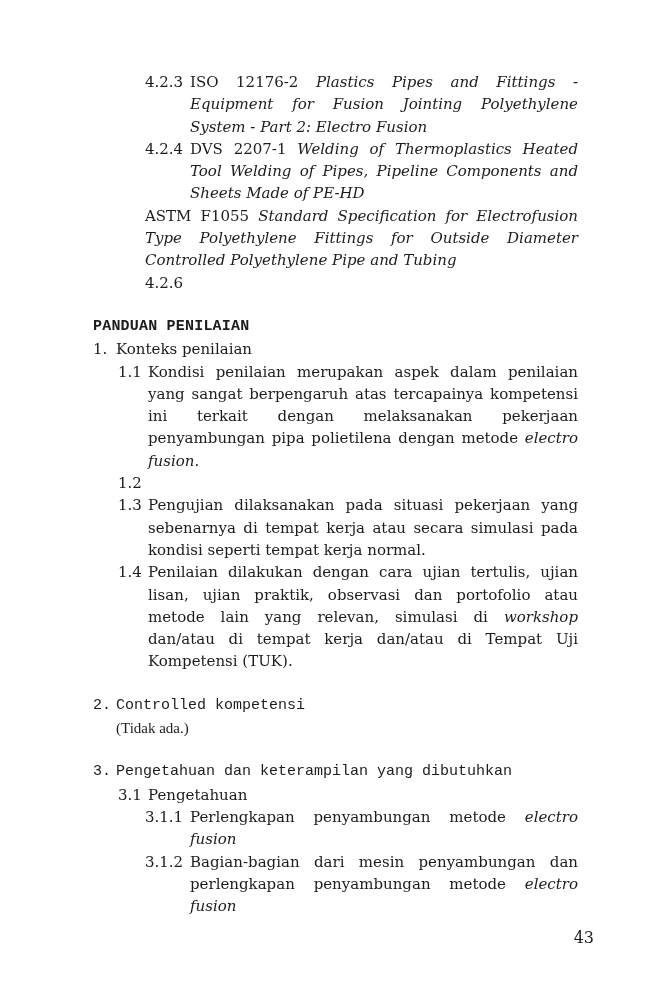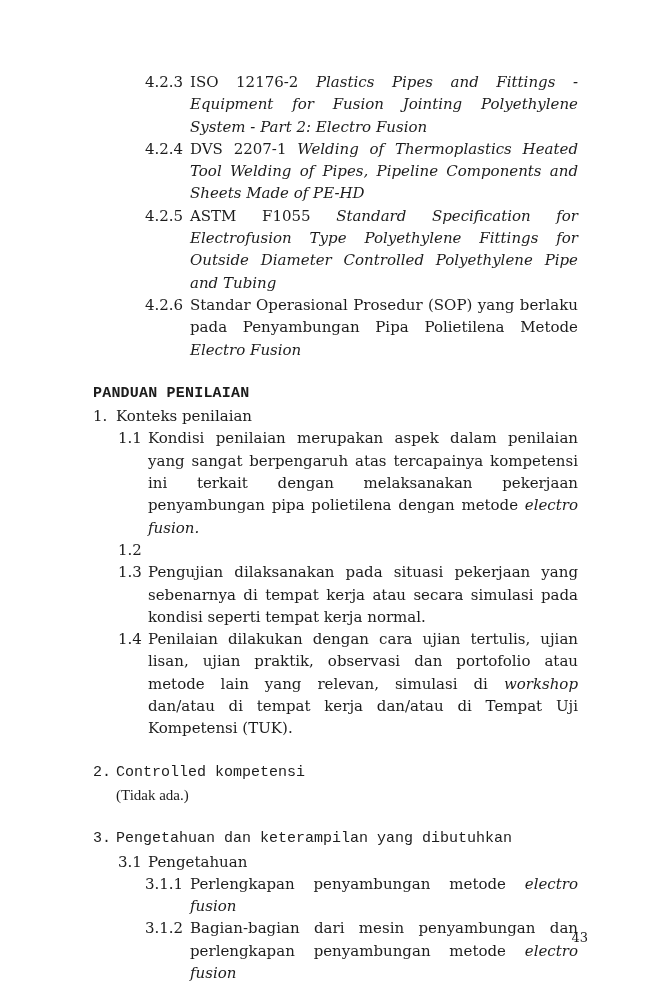--- a/index.html
+++ b/index.html
@@ -29,45 +29,43 @@
   .l2 > .num { flex: 0 0 30px; }
   .l3 { padding-left: 52px; }
   .l3 > .num { flex: 0 0 45px; }
   .num { display: block; white-space: nowrap; }
   .txt { display: block; flex: 1; text-align: justify; }
   .plain { padding-left: 23px; font-family: Liberation Serif, serif; }
   .plain .txt { text-align: left; }
   .page-number {
     position: absolute;
     top: 929px;
-    right: 66px;
-    font-size: 13px;
+    right: 60px;
+    font-size: 16px;
     line-height: 18px;
   }
 </style>
 </head>
 <body>
 
 <div class="page">
   <div class="content">
       <div class="block item l3">
         <span class="num">4.2.3</span>
         <span class="txt"><span>ISO 12176-2 </span><i>Plastics Pipes and Fittings - Equipment for Fusion Jointing Polyethylene System - Part 2: Electro Fusion</i></span>
       </div>
       <div class="block item l3">
         <span class="num">4.2.4</span>
         <span class="txt"><span>DVS 2207-1 </span><i>Welding of Thermoplastics Heated Tool Welding of Pipes, Pipeline Components and Sheets Made of PE-HD</i></span>
       </div>
       <div class="block item l3">
-        <span class="num">4.2.5</span>
         <span class="txt"><span>ASTM F1055 </span><i>Standard Specification for Electrofusion Type Polyethylene Fittings for Outside Diameter Controlled Polyethylene Pipe and Tubing</i></span>
       </div>
       <div class="block item l3">
         <span class="num">4.2.6</span>
-        <span class="txt"><span>Standar Operasional Prosedur (SOP) yang berlaku pada Penyambungan Pipa Polietilena Metode </span><i>Electro Fusion</i></span>
       </div>
       <div class="block heading l1 gap">
         <span class="txt"><span>PANDUAN PENILAIAN</span></span>
       </div>
       <div class="block item l1">
         <span class="num">1.</span>
         <span class="txt"><span>Konteks penilaian</span></span>
       </div>
       <div class="block item l2">
         <span class="num">1.1</span>

